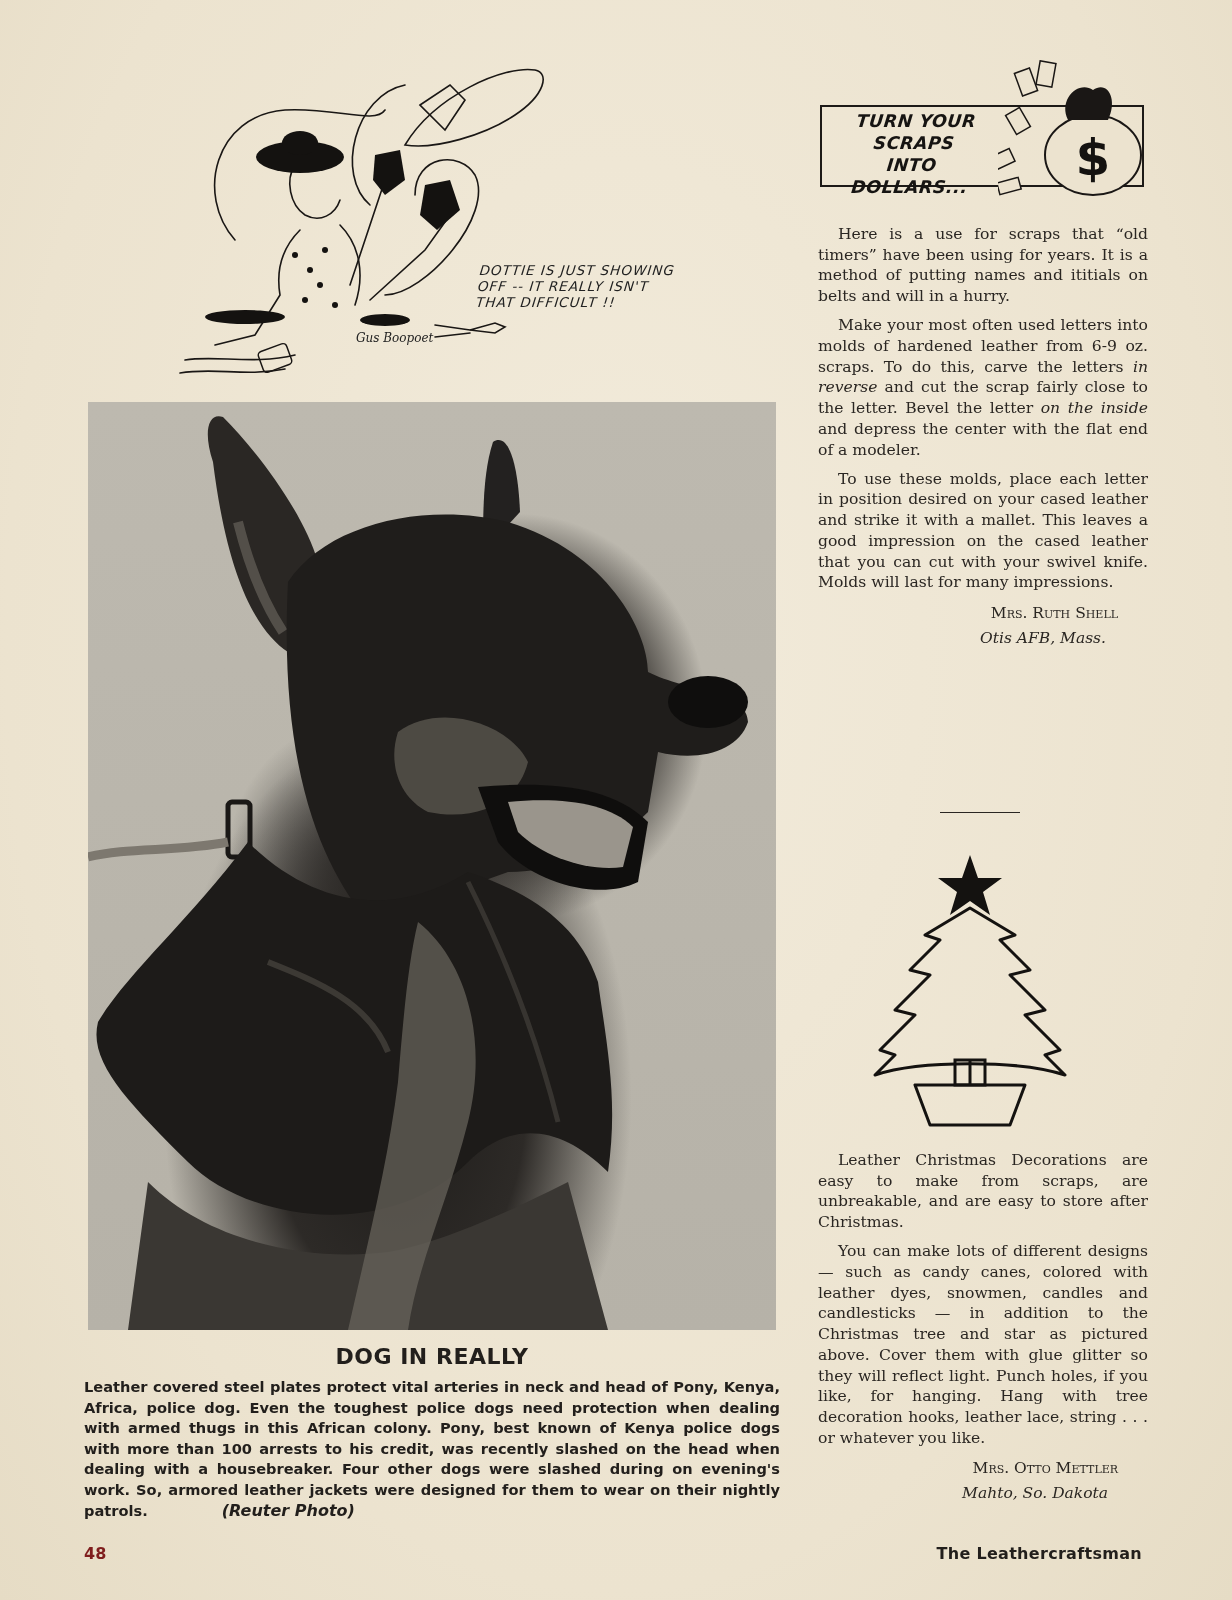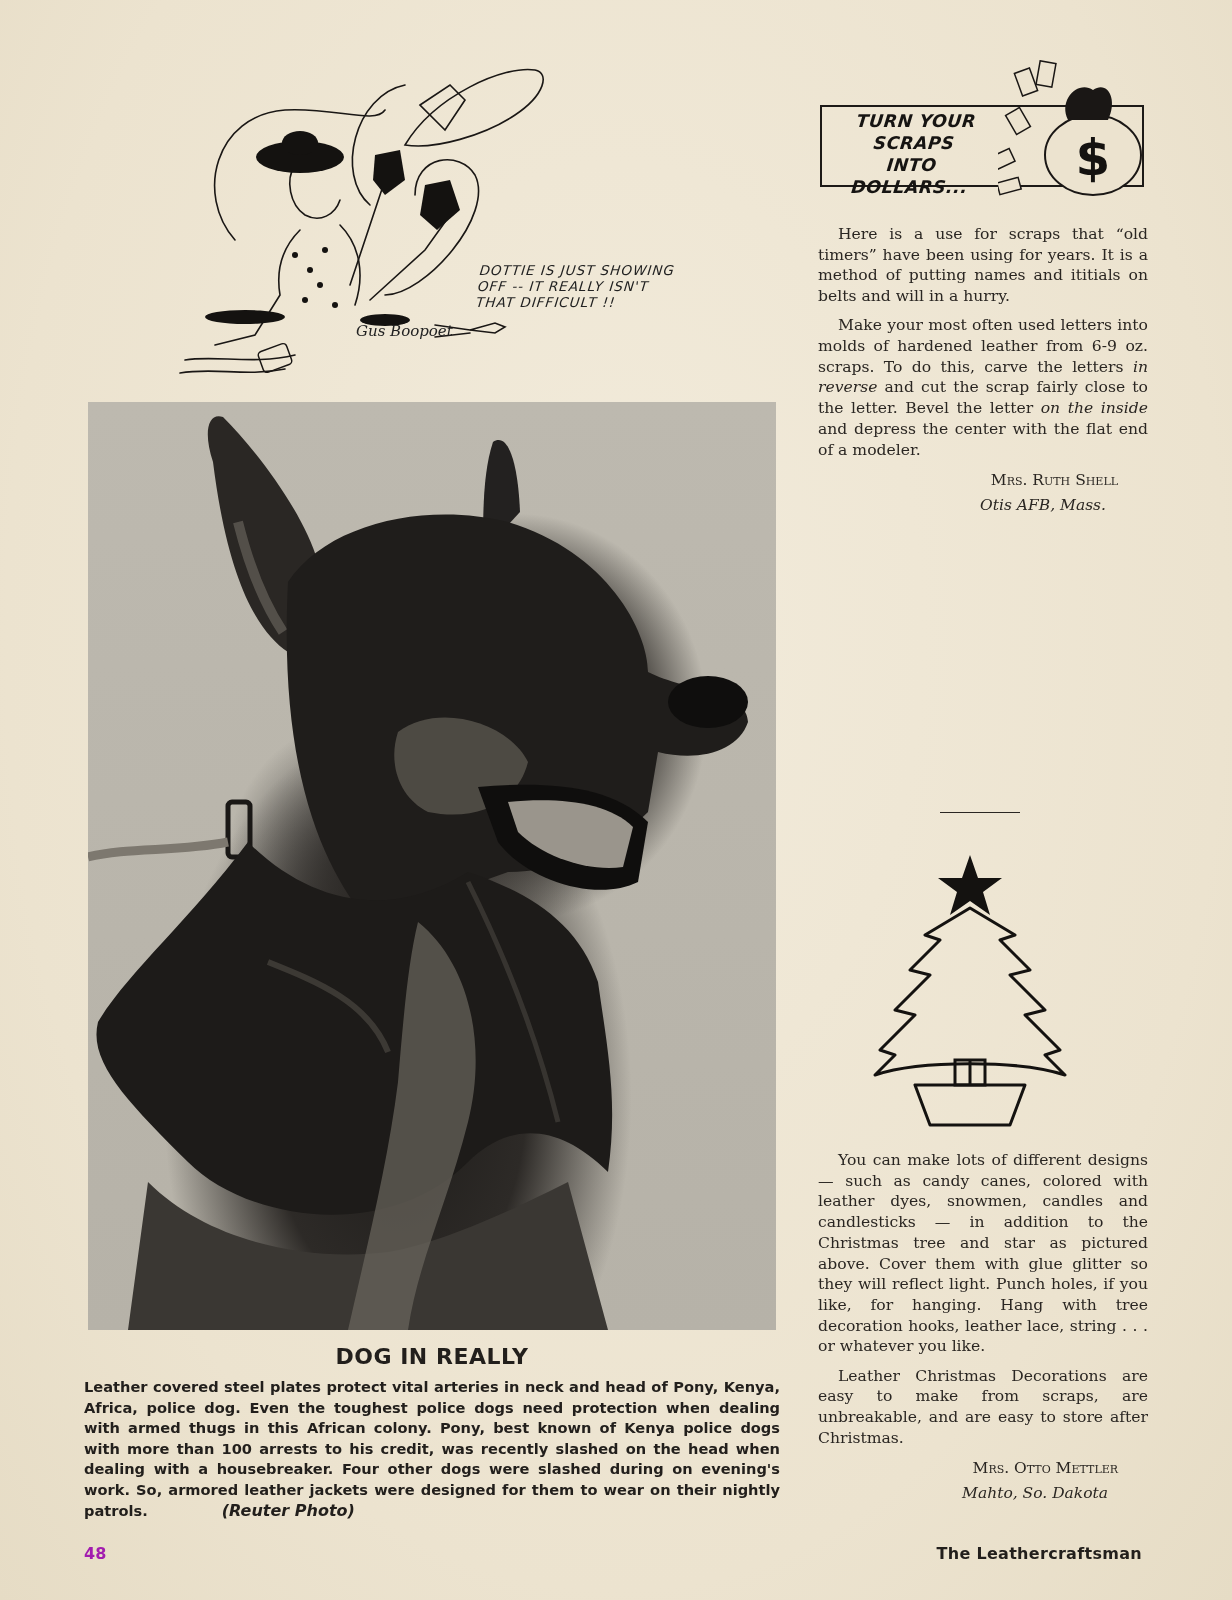--- a/index.html
+++ b/index.html
@@ -14,22 +14,22 @@
 
     
     #cartoon { left: 175px; top: 55px; width: 560px; height: 330px; }
     #cartoon-caption {
       left: 478px; top: 262px; width: 240px;
       font-family: "DejaVu Sans", sans-serif; font-style: italic;
       font-size: 13.5px; line-height: 16px; letter-spacing: 1px;
       color: #222; transform: skewX(-6deg);
     }
     #cartoon-signature {
-      left: 356px; top: 322px; font-family: "DejaVu Serif", serif; font-style: italic;
-      font-size: 15px; color: #222;
+      left: 356px; top: 331px; font-family: "DejaVu Serif", serif; font-style: italic;
+      font-size: 12px; color: #222;
     }
 
     
     #dog-photo {
       left: 88px; top: 402px; width: 688px; height: 928px;
       background: #b9b5ab;
       background-image:
         radial-gradient(ellipse 28% 22% at 62% 34%, #1c1a18 0%, #2a2724 60%, rgba(40,37,34,0) 100%),
         radial-gradient(ellipse 34% 40% at 45% 75%, #1e1c1a 0%, #2d2a27 55%, rgba(45,42,39,0) 100%),
         radial-gradient(ellipse 20% 16% at 40% 50%, #232120 0%, rgba(35,33,32,0) 100%),
@@ -74,21 +74,21 @@
     #divider { left: 940px; top: 812px; width: 80px; height: 1px; background: #2a2622; }
 
     #tree { left: 870px; top: 850px; width: 200px; height: 290px; }
 
     #christmas-article { top: 1150px; }
     #christmas-article .loc { padding-right: 40px; }
 
     
     #page-number {
       left: 84px; top: 1544px; font-family: "DejaVu Sans", sans-serif; font-weight: bold;
-      font-size: 16px; color: #a21caf;
+      font-size: 16px; color: #7f1d1d;
     }
     #magazine-title {
       right: 90px; top: 1544px; font-family: "DejaVu Sans", sans-serif; font-weight: bold;
       font-size: 16px; color: #221f1c; letter-spacing: 0.3px;
     }
   </style>
 </head>
 <body>
 
 <div id="cartoon" class="abs">
@@ -198,37 +198,38 @@
       <rect x="12" y="50" width="16" height="22" transform="rotate(-30 20 61)"></rect>
       <rect x="-5" y="92" width="20" height="14" transform="rotate(-25 5 99)"></rect>
       <rect x="0" y="120" width="22" height="12" transform="rotate(-15 11 126)"></rect>
     </g>
   </svg>
 </div>
 
 <div id="scraps-article" class="abs col">
   <p>Here is a use for scraps that “old timers” have been using for years. It is a method of putting names and ititials on belts and will in a hurry.</p>
   <p><span>Make your most often used letters into molds of hardened leather from 6-9 oz. scraps. To do this, carve the letters </span><i>in reverse</i><span> and cut the scrap fairly close to the letter. Bevel the letter </span><i>on the inside</i><span> and depress the center with the flat end of a modeler.</span></p>
+  <p>To use these molds, place each letter in position desired on your cased leather and strike it with a mallet. This leaves a good impression on the cased leather that you can cut with your swivel knife. Molds will last for many impressions.</p>
   <div class="sig">Mrs. Ruth Shell</div>
   <div class="loc">Otis AFB, Mass.</div>
 </div>
 
 <div id="divider" class="abs"></div>
 
 <div id="tree" class="abs">
   <svg width="200" height="290" viewBox="0 0 200 290">
     <polygon points="100,5 108,28 132,28 113,42 120,65 100,51 80,65 87,42 68,28 92,28" fill="#141210"></polygon>
     <path d="M100 58 L145 85 L130 90 L160 120 L140 125 L175 160 L155 165 L190 200 L175 205 L195 225 C150 210 50 210 5 225 L25 205 L10 200 L45 165 L25 160 L60 125 L40 120 L70 90 L55 85 Z" fill="none" stroke="#141210" stroke-width="3" stroke-linejoin="round"></path>
     <rect x="85" y="210" width="30" height="25" fill="none" stroke="#141210" stroke-width="3"></rect>
     <line x1="100" y1="210" x2="100" y2="235" stroke="#141210" stroke-width="3"></line>
     <polygon points="45,235 155,235 140,275 60,275" fill="none" stroke="#141210" stroke-width="3" stroke-linejoin="round"></polygon>
   </svg>
 </div>
 
 <div id="christmas-article" class="abs col">
+  <p>Leather Christmas Decorations are easy to make from scraps, are unbreakable, and are easy to store after Christmas.</p>
   <p>You can make lots of different designs — such as candy canes, colored with leather dyes, snowmen, candles and candlesticks — in addition to the Christmas tree and star as pictured above. Cover them with glue glitter so they will reflect light. Punch holes, if you like, for hanging. Hang with tree decoration hooks, leather lace, string . . . or whatever you like.</p>
-  <p>Leather Christmas Decorations are easy to make from scraps, are unbreakable, and are easy to store after Christmas.</p>
   <div class="sig">Mrs. Otto Mettler</div>
   <div class="loc">Mahto, So. Dakota</div>
 </div>
 
 <div id="page-number" class="abs">48</div>
 <div id="magazine-title" class="abs">The Leathercraftsman</div>
 
 </body></html>

